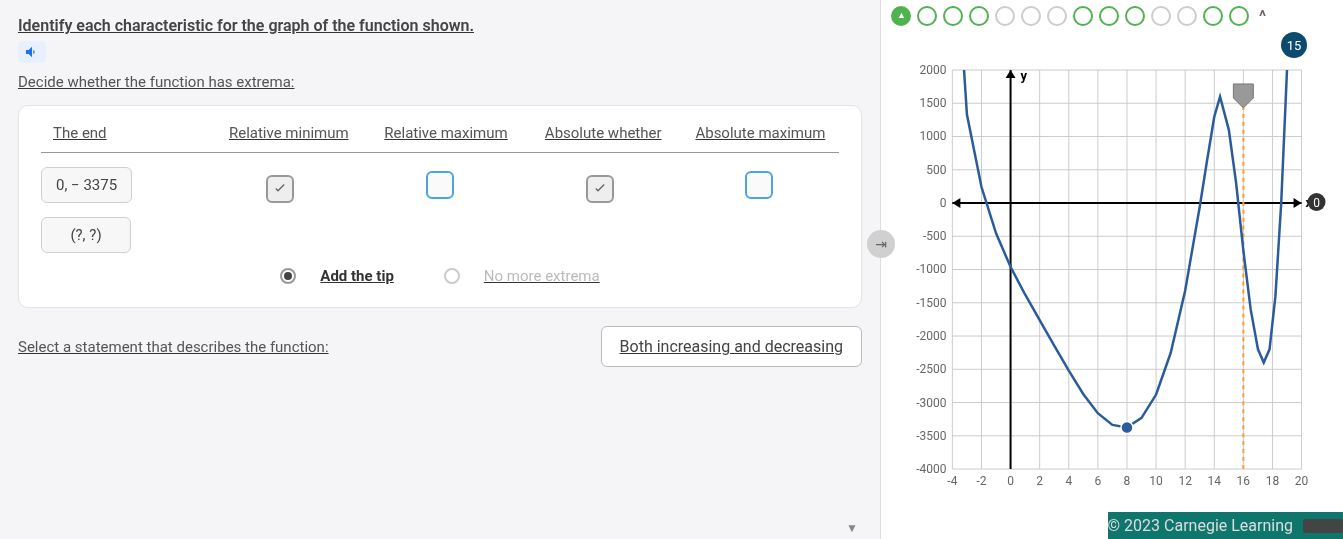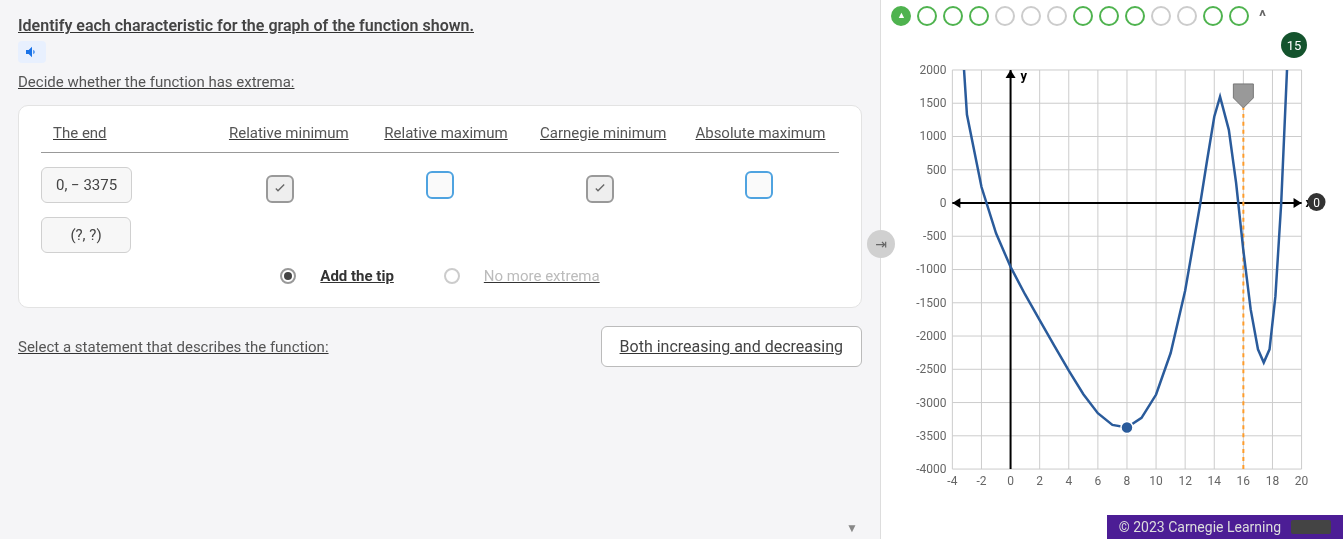--- a/index.html
+++ b/index.html
@@ -40,49 +40,49 @@
 .stmt-btn { padding:10px 18px; background:#fff; border:1px solid #bbb; border-radius:6px; font-size:16px; color:#444; cursor:pointer; min-width: 260px; text-align:left; }
 .final { font-size:15px; color:#555; }
 .scroll-arrow { position:absolute; bottom:4px; right:22px; color:#888; font-size:12px; }
 
 .dots-row { display:flex; gap:6px; padding: 6px 10px; align-items:center; }
 .dot { width:20px; height:20px; border-radius:50%; border:2px solid #4fb34f; }
 .dot.gray { border-color:#ccc; }
 .dot.cur { background:#4fb34f; position:relative; }
 .dot.cur::after { content:'▲'; color:#fff; font-size:9px; position:absolute; top:2px; left:4px; }
 .caret { color:#666; font-weight:bold; margin-left:4px; }
-.badge15 { position:absolute; top:32px; right:36px; width:26px; height:26px; background:#14532d; color:#fff; border-radius:50%; font-size:13px; display:flex; align-items:center; justify-content:center; z-index:5; }
+.badge15 { position:absolute; top:32px; right:36px; width:26px; height:26px; background:#0c4a6e; color:#fff; border-radius:50%; font-size:13px; display:flex; align-items:center; justify-content:center; z-index:5; }
 .drag-tab { position:absolute; left:-14px; top:230px; width:28px; height:28px; background:#d0d0d0; border-radius:50%; display:flex; align-items:center; justify-content:center; color:#666; font-size:14px; cursor:grab; }
 .chart-wrap { position:absolute; top:60px; left:10px; right:10px; bottom:40px; }
 svg.chart { width:100%; height:100%; }
 .tick-label { font-size:12px; fill:#666; font-family:inherit; }
 .axis-label { font-size:13px; fill:#000; font-weight:bold; }
 .curve { fill:none; stroke:#2a5b9b; stroke-width:2.5; }
 .grid line { stroke:#ccc; stroke-width:1; }
 .marker-line { stroke:#ff9c2a; stroke-width:2; stroke-dasharray:4 4; }
-.footer-brand { position:absolute; bottom:0; right:0; background:#4c1d95; color:#ddd; font-size:14px; padding:4px 12px; display:flex; gap:10px; align-items:center; }
+.footer-brand { position:absolute; bottom:0; right:0; background:#0f766e; color:#ddd; font-size:16px; padding:4px 0; display:flex; gap:10px; align-items:center; }
 </style>
 </head>
 <body>
 
 <div class="left-panel">
   <div class="title">Identify each characteristic for the graph of the function shown.</div>
   <div class="audio-icon">
     <svg viewBox="0 0 24 24" width="16" height="16">
         <path fill="#1a73e8" d="M3 9v6h4l5 5V4L7 9H3zm13 3a4 4 0 0 0-2-3.5v7A4 4 0 0 0 16 12z"></path>
       </svg>
   </div>
   <div class="subtitle">Decide whether the function has extrema:</div>
 
   <div class="card">
     <div class="tbl-head">
       <div class="th first">The end</div>
       <div class="th">Relative minimum</div>
       <div class="th">Relative maximum</div>
-      <div class="th">Carnegie minimum</div>
+      <div class="th">Absolute whether</div>
       <div class="th">Absolute maximum</div>
     </div>
     <div class="tbl-row">
       <div class="td first"><span class="pill">0, − 3375</span></div>
       <div class="td"><span class="chk checked">
             <svg viewBox="0 0 24 24">
               <path fill="#666" d="M9 16l-4-4 1.4-1.4L9 13.2l8.6-8.6L19 6z"></path>
             </svg>
           </span></div>
       <div class="td"><span class="chk blue"></span></div>

